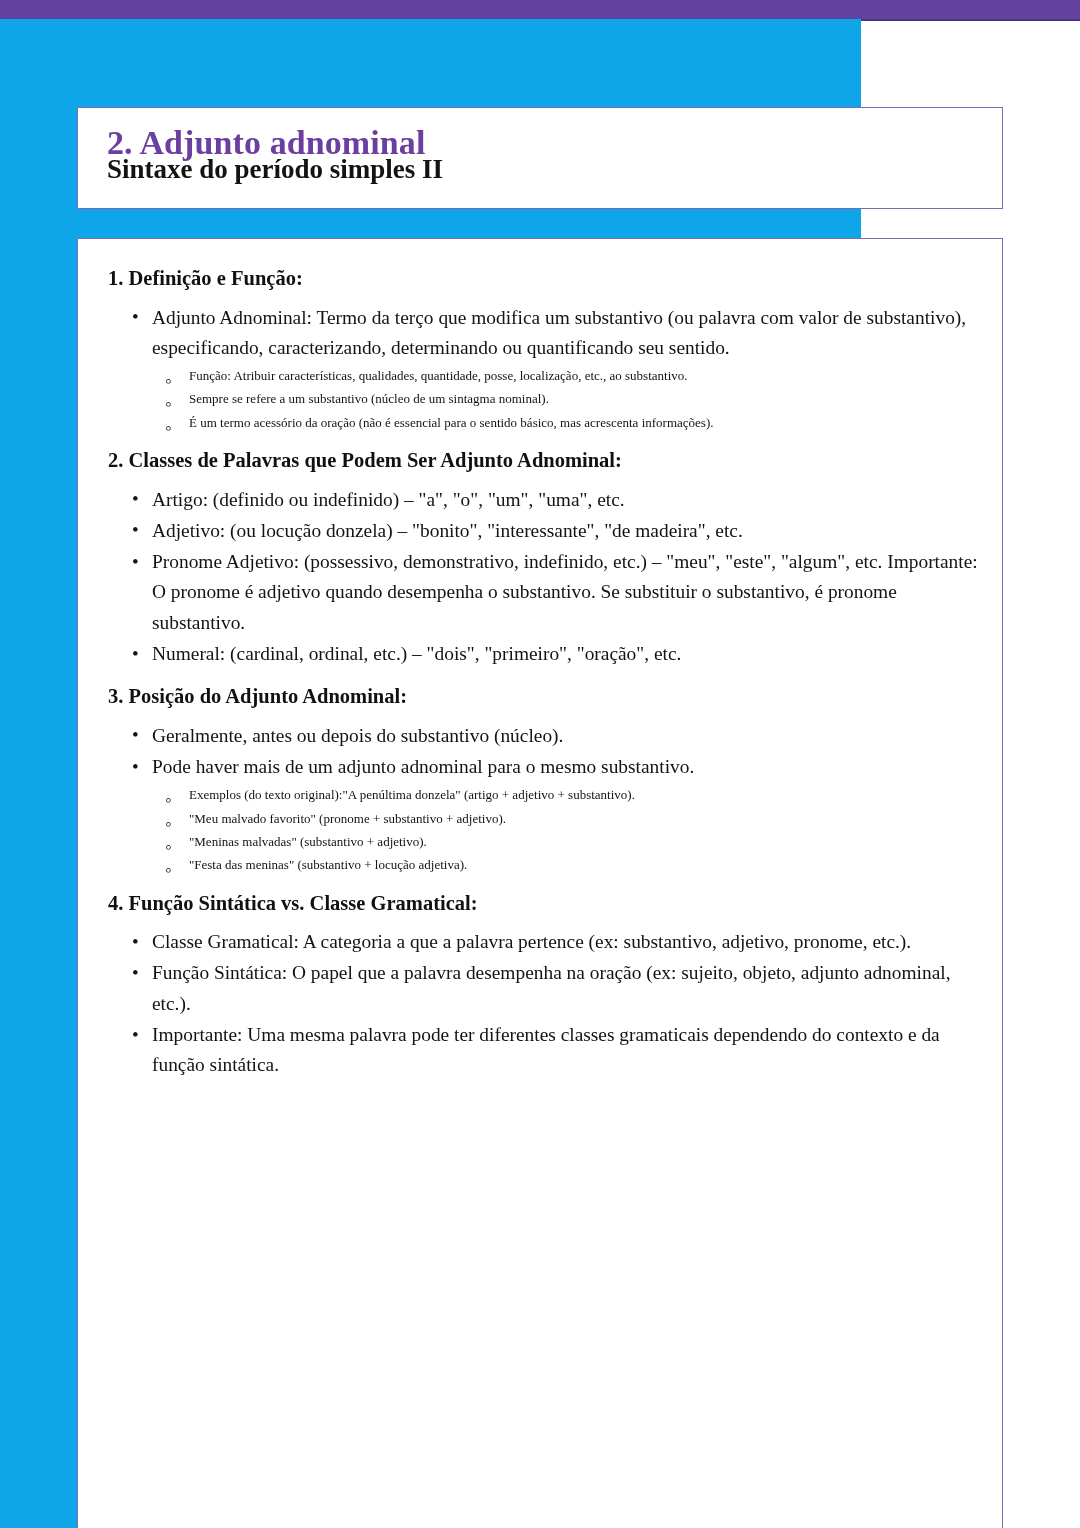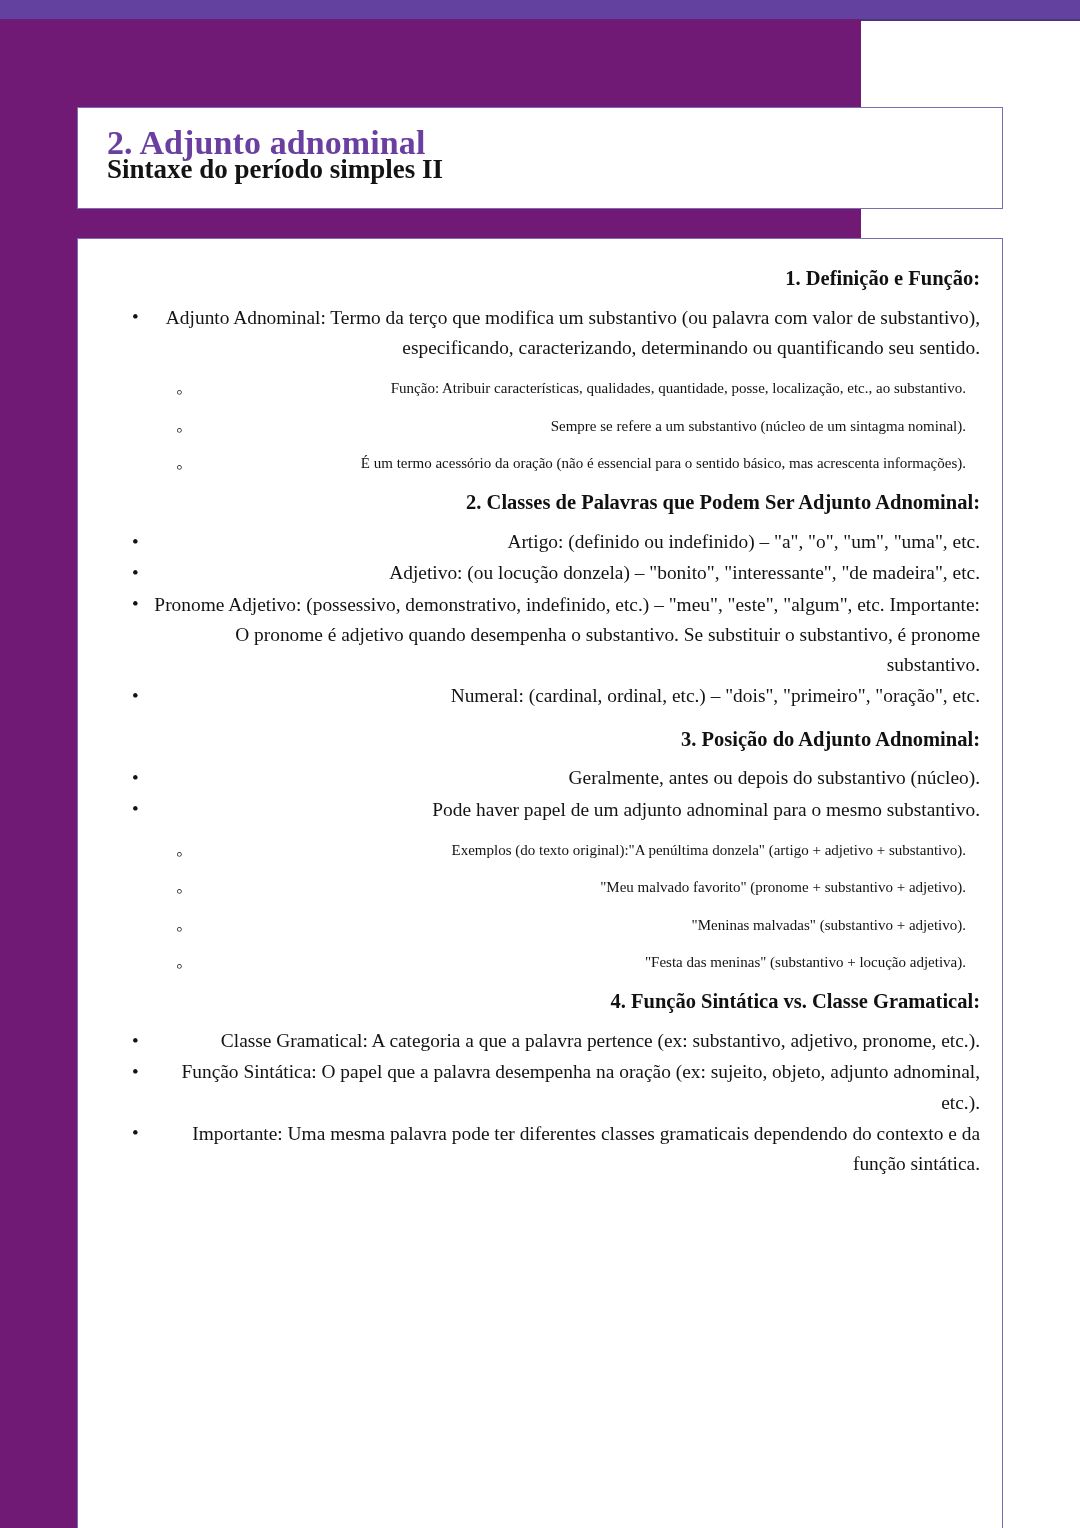--- a/index.html
+++ b/index.html
@@ -24,21 +24,21 @@
     background: #63429f;
     border-bottom: 2px solid #4b3580;
   }
 
   
   .page {
     position: absolute;
     top: 19px; left: 0;
     width: 861px;
     height: 1509px;
-    background: #701a75;
+    background: #0ea5e9;
   }
 
   
   .header-card {
     position: absolute;
     left: 77px;
     top: 88px;             
     width: 926px;
     height: 102px;
     border: 1.5px solid #7d6ab0;
@@ -75,21 +75,20 @@
     width: 926px;
     height: 1330px;       
     border: 1.5px solid #7d6ab0;
     border-bottom: none;
     background: #ffffff;
     box-sizing: border-box;
     overflow: hidden;
   }
   .content-inner {
     padding: 26px 22px 0 30px;
-    text-align: right;
   }
 
   
   .section-heading {
     font-size: 20.5px;
     font-weight: bold;
     color: #111111;
     margin: 0 0 10px 0;
     line-height: 1.35;
   }
@@ -122,24 +121,24 @@
   }
 
   ul.lvl2 {
     list-style: none;
     margin: 0;
     padding: 0;
   }
   ul.lvl2 > li {
     position: relative;
     padding-left: 34px;
-    font-size: 15px;
-    color: #131313;
-    line-height: 1.56;
-    margin: 14px;
+    font-size: 13px;
+    color: #131313;
+    line-height: 1.56;
+    margin: 3px;
   }
   ul.lvl2 > li > .b-text::before {
     content: "\25E6";
     position: absolute;
     left: 10px;
     top: 0px;
     font-size: 19px;
     color: #131313;
     line-height: 1.56;
   }
@@ -202,21 +201,21 @@
             </li>
           </ul>
         </div>
         <div class="section">
           <div class="section-heading">3. Posição do Adjunto Adnominal:</div>
           <ul class="lvl1">
             <li>
               <span class="b-text">Geralmente, antes ou depois do substantivo (núcleo).</span>
             </li>
             <li>
-              <span class="b-text">Pode haver papel de um adjunto adnominal para o mesmo substantivo.</span>
+              <span class="b-text">Pode haver mais de um adjunto adnominal para o mesmo substantivo.</span>
               <ul class="lvl2">
                 <li>
                   <span class="b-text">Exemplos (do texto original):"A penúltima donzela" (artigo + adjetivo + substantivo).</span>
                 </li>
                 <li>
                   <span class="b-text">"Meu malvado favorito" (pronome + substantivo + adjetivo).</span>
                 </li>
                 <li>
                   <span class="b-text">"Meninas malvadas" (substantivo + adjetivo).</span>
                 </li>

